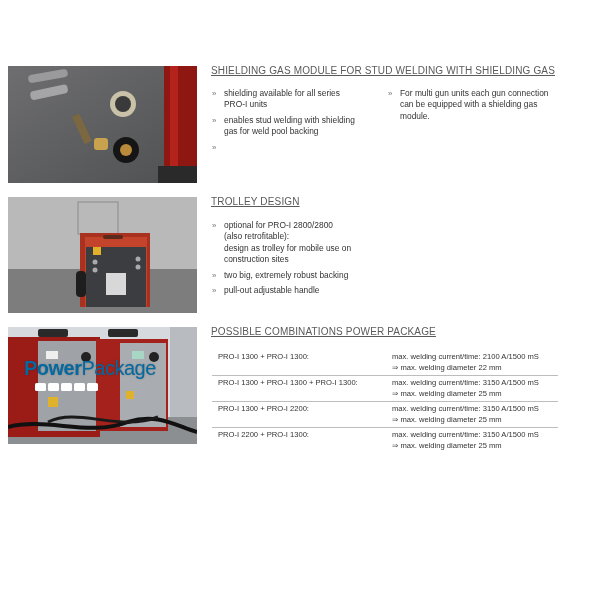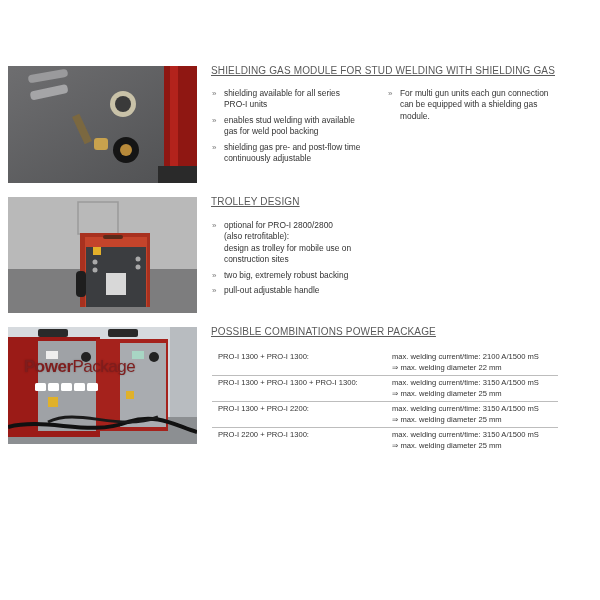--- a/index.html
+++ b/index.html
@@ -21,21 +21,21 @@
     .bullets li .mark { position: absolute; left: 1px; top: 0; color: #777; font-size: 8px; }
     .bullets li .txt { white-space: pre-line; }
 
     .combo-table { position: absolute; left: 212px; top: 350px; width: 346px; border-collapse: collapse; font-size: 7.6px; color: #333; }
     .combo-table td { vertical-align: top; padding: 2px 0 2px 6px; line-height: 10.5px; }
     .combo-table tr + tr td { border-top: 1px solid #bdbdbd; }
     .combo-table td.left { width: 180px; }
     .combo-table td.right { padding-left: 0; }
     .arrow { color: #555; margin-right: 2px; }
 
-    .pp-overlay { position: absolute; left: 24px; top: 357px; color: #7f1d1d; font-size: 17px; letter-spacing: -0.5px; white-space: nowrap; text-shadow: 0 0 2px rgba(0,0,0,0.25); }
+    .pp-overlay { position: absolute; left: 24px; top: 357px; color: #0369a1; font-size: 20px; letter-spacing: -0.5px; white-space: nowrap; text-shadow: 0 0 2px rgba(0,0,0,0.25); }
     .pp-overlay .bold { font-weight: bold; }
     .pp-blocks { position: absolute; left: 35px; top: 383px; display: flex; gap: 2px; }
     .pp-blocks span { display: block; width: 11px; height: 8px; background: #fff; border-radius: 1.5px; }
   </style>
 </head>
 <body>
 
 <div class="photo" style="top:66px;height:117px;">
   <svg viewBox="0 0 189 117" preserveAspectRatio="none">
     <defs>
@@ -55,24 +55,23 @@
     <circle cx="118" cy="84" r="6" fill="#b88a3a"></circle>
     <rect x="156" y="0" width="33" height="117" fill="#8f1712"></rect>
     <rect x="162" y="0" width="8" height="117" fill="#b3231c"></rect>
     <rect x="150" y="100" width="39" height="17" fill="#2a2a2a"></rect>
   </svg>
 </div>
 <div class="section-title" style="top:65px;">SHIELDING GAS MODULE FOR STUD WELDING WITH SHIELDING GAS</div>
 <ul class="bullets" style="left:211px;top:88px;width:170px;">
   <li><span class="mark">»</span><span class="txt">shielding available for all series
 PRO-I units</span></li>
-  <li><span class="mark">»</span><span class="txt">enables stud welding with available
+  <li><span class="mark">»</span><span class="txt">enables stud welding with shielding
 gas for weld pool backing</span></li>
-  <li><span class="mark">»</span><span class="txt">shielding gas pre- and post-flow time
-continuously adjustable</span></li>
+  <li><span class="mark">»</span></li>
 </ul>
 <ul class="bullets" style="left:387px;top:88px;width:180px;">
   <li><span class="mark">»</span><span class="txt">For multi gun units each gun connection
 can be equipped with a shielding gas
 module.</span></li>
 </ul>
 
 <div class="photo" style="top:197px;height:116px;">
   <svg viewBox="0 0 189 116" preserveAspectRatio="none">
     <rect width="189" height="116" fill="#c9c9c9"></rect>

